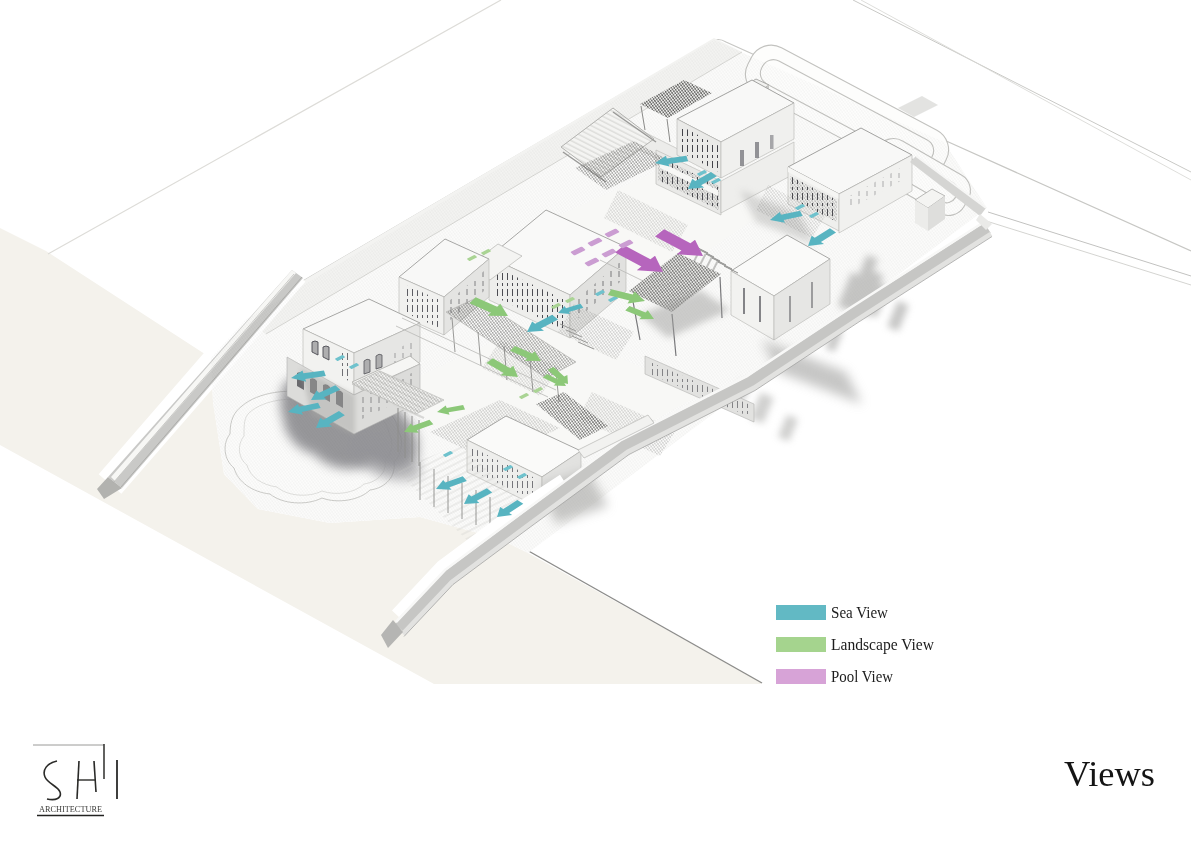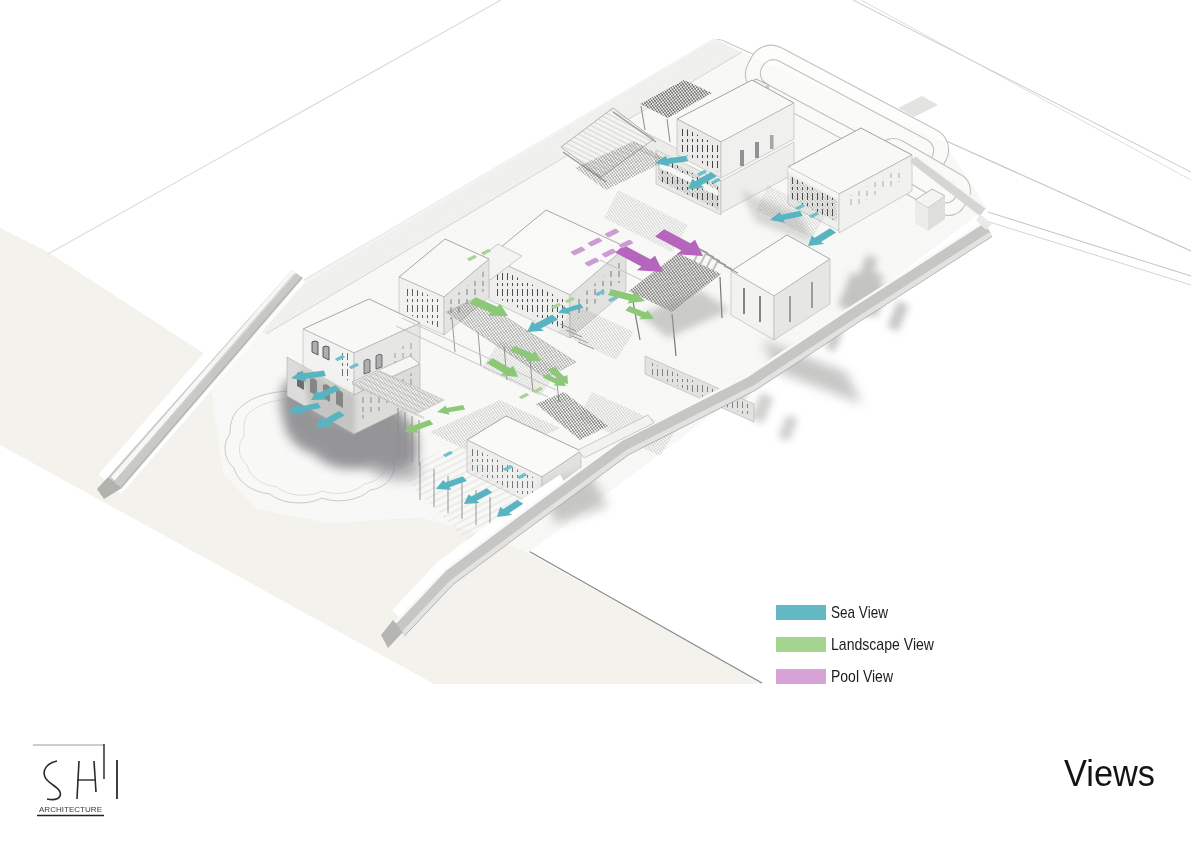--- a/index.html
+++ b/index.html
@@ -1,17 +1,17 @@
 <!DOCTYPE html>
 <html><head>
 <meta charset="utf-8">
 <style>
 html,body{margin:0;padding:0;background:#fff;}
 #page{position:relative;width:1191px;height:842px;background:#22c55e;overflow:hidden;
-font-family:Liberation Sans, sans-serif;}
+font-family:Liberation Serif, serif;}
 </style>
 </head>
 <body>
 <div id="page">
 <svg width="1191" height="842" viewBox="0 0 1191 842">
 <defs>
 <pattern id="mull" patternUnits="userSpaceOnUse" width="5" height="16">
   <line x1="2.5" y1="1" x2="2.5" y2="14" stroke="#43434a" stroke-width="1" stroke-dasharray="7 3 4 2"></line>
 </pattern>
 <pattern id="mull2" patternUnits="userSpaceOnUse" width="8" height="18">

